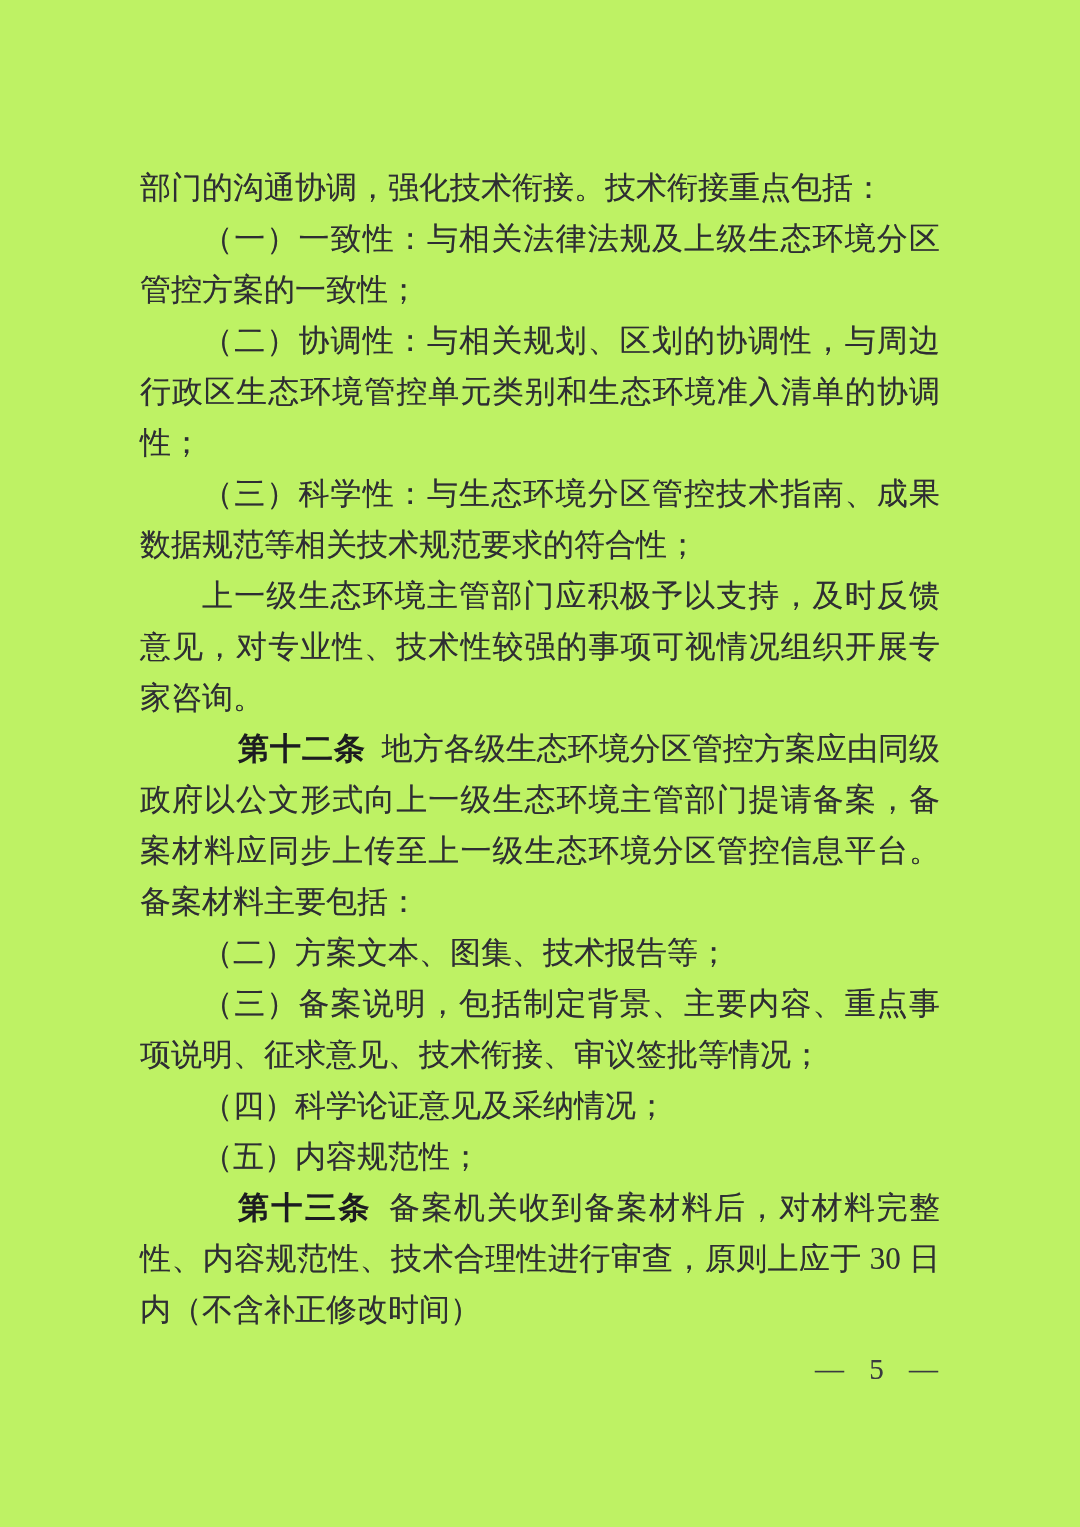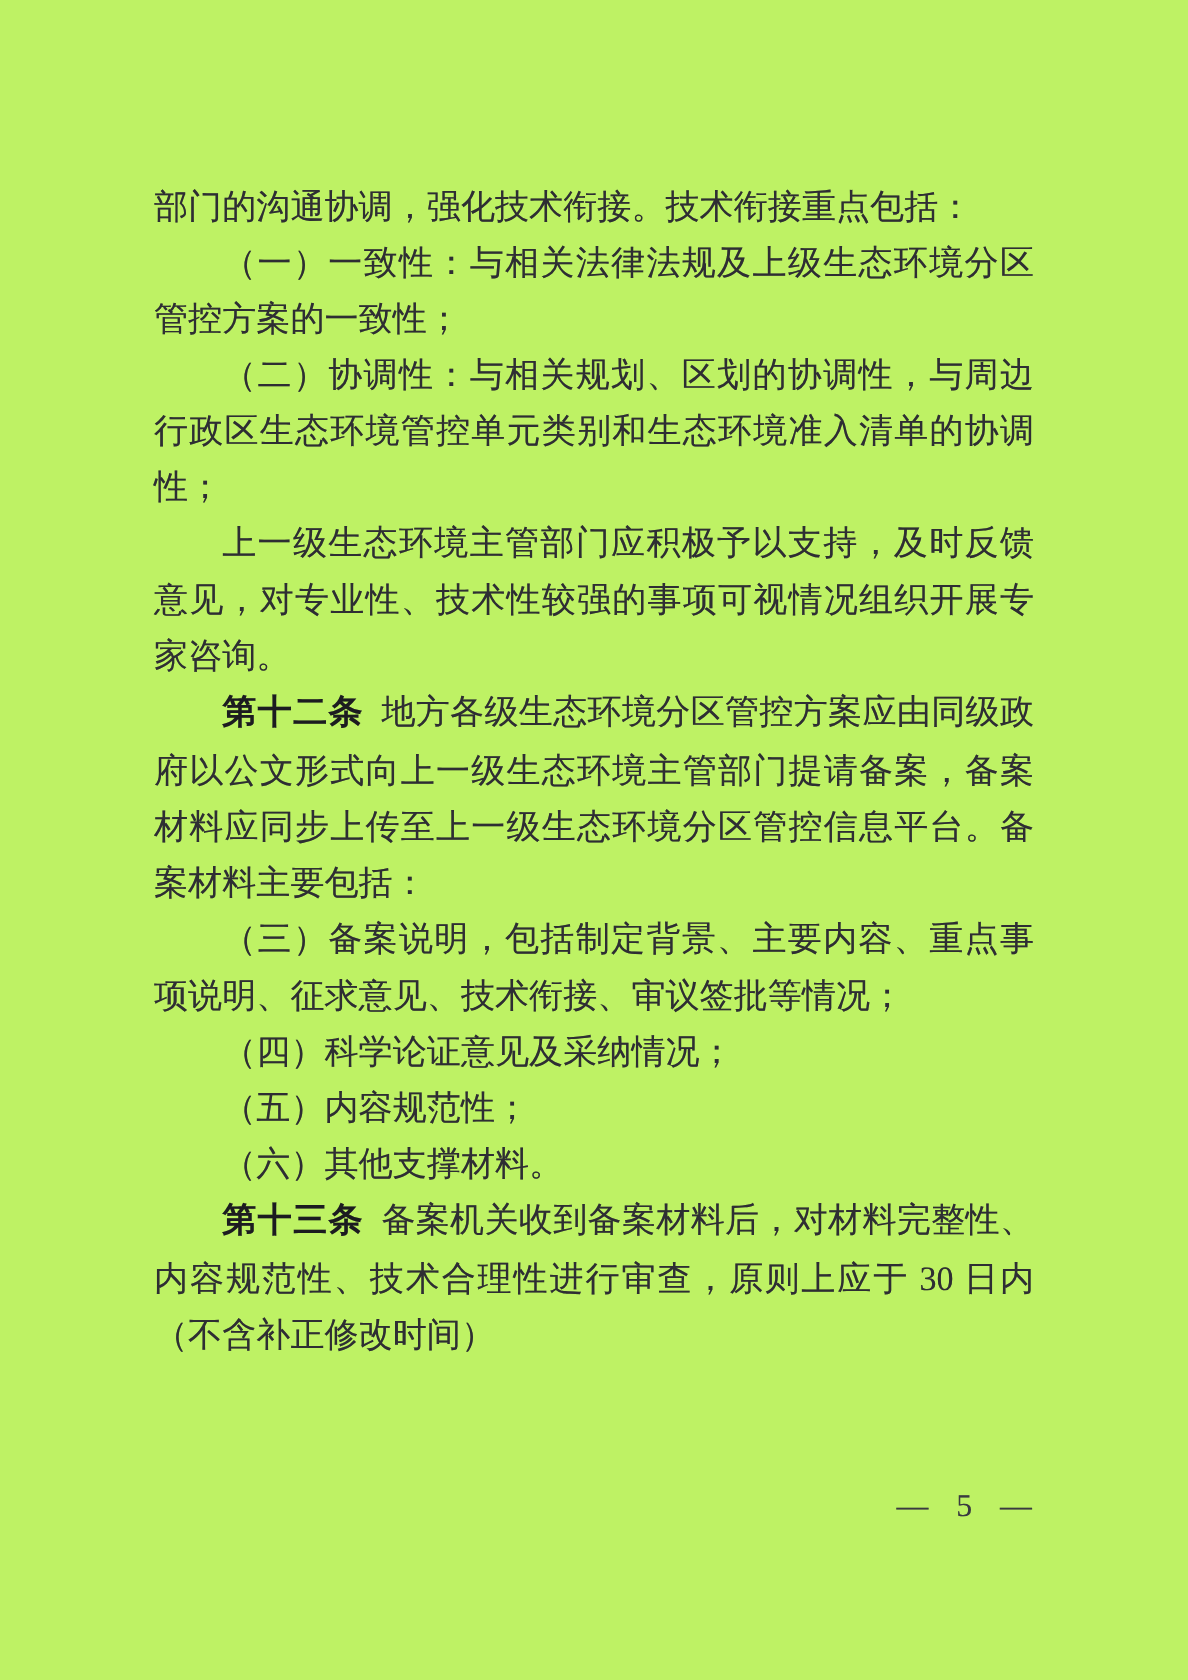--- a/index.html
+++ b/index.html
@@ -29,22 +29,23 @@
   .doc-body p {
     margin: 0;
     padding: 0;
   }
   .doc-body p.indent {
     text-indent: 2em;
   }
   .seg-bold {
     font-weight: 700;
     color: #1c1c20;
-    font-family: Liberation Mono, monospace;
+    font-family: Liberation Serif, serif;
     letter-spacing: 1px;
+    margin-left: 36px;
   }
   .page-footer {
     position: absolute;
     top: 1349px;
     right: 140px;
     font-size: 29px;
     line-height: 40px;
     color: #3a3a40;
     letter-spacing: 2px;
     word-spacing: 14px;
@@ -53,22 +54,23 @@
   }
 </style>
 </head>
 <body>
 
 <div class="page">
   <div class="doc-body">
       <p class=""><span class="seg-regular">部门的沟通协调，强化技术衔接。技术衔接重点包括：</span></p>
       <p class="indent"><span class="seg-regular">（一）一致性：与相关法律法规及上级生态环境分区管控方案的一致性；</span></p>
       <p class="indent"><span class="seg-regular">（二）协调性：与相关规划、区划的协调性，与周边行政区生态环境管控单元类别和生态环境准入清单的协调性；</span></p>
+      <p class="indent"><span class="seg-regular">（三）科学性：与生态环境分区管控技术指南、成果数据规范等相关技术规范要求的符合性；</span></p>
       <p class="indent"><span class="seg-regular">上一级生态环境主管部门应积极予以支持，及时反馈意见，对专业性、技术性较强的事项可视情况组织开展专家咨询。</span></p>
       <p class="indent"><span class="seg-bold">第十二条</span><span class="seg-regular"> 地方各级生态环境分区管控方案应由同级政府以公文形式向上一级生态环境主管部门提请备案，备案材料应同步上传至上一级生态环境分区管控信息平台。备案材料主要包括：</span></p>
+      <p class="indent"><span class="seg-regular">（二）方案文本、图集、技术报告等；</span></p>
       <p class="indent"><span class="seg-regular">（三）备案说明，包括制定背景、主要内容、重点事项说明、征求意见、技术衔接、审议签批等情况；</span></p>
       <p class="indent"><span class="seg-regular">（四）科学论证意见及采纳情况；</span></p>
       <p class="indent"><span class="seg-regular">（五）内容规范性；</span></p>
-      <p class="indent"><span class="seg-regular">（六）其他支撑材料。</span></p>
       <p class="indent"><span class="seg-bold">第十三条</span><span class="seg-regular"> 备案机关收到备案材料后，对材料完整性、内容规范性、技术合理性进行审查，原则上应于 30 日内（不含补正修改时间）</span></p>
     </div>
   <div class="page-footer">— 5 —</div>
 </div>
 
 </body></html>

